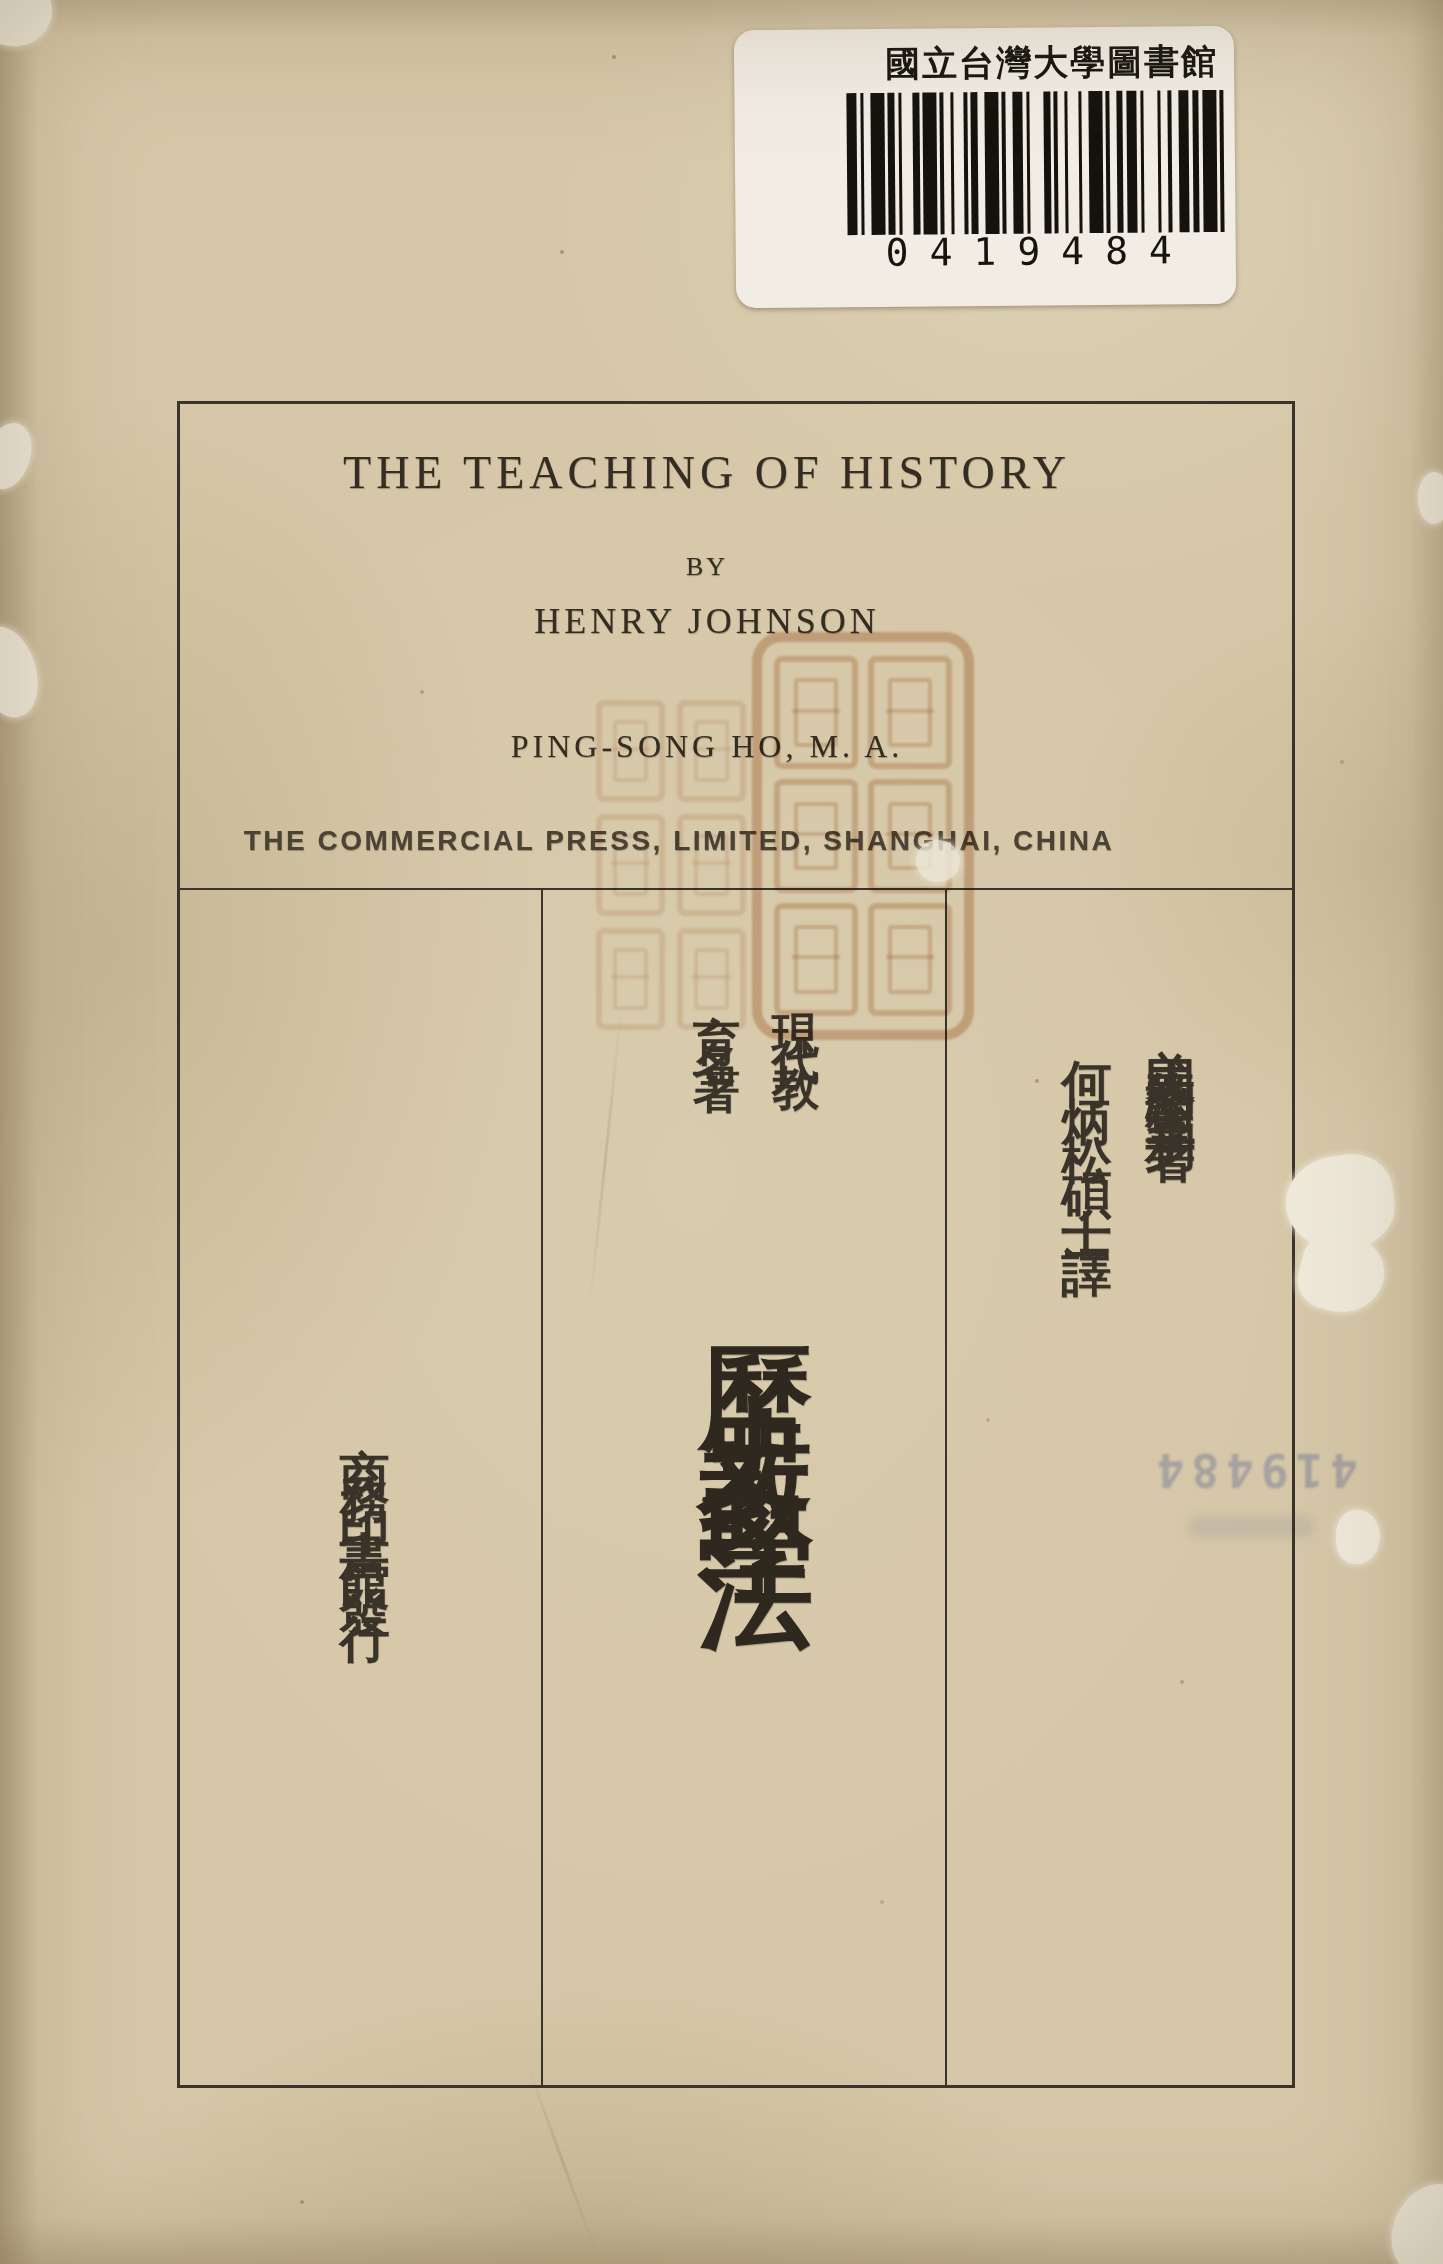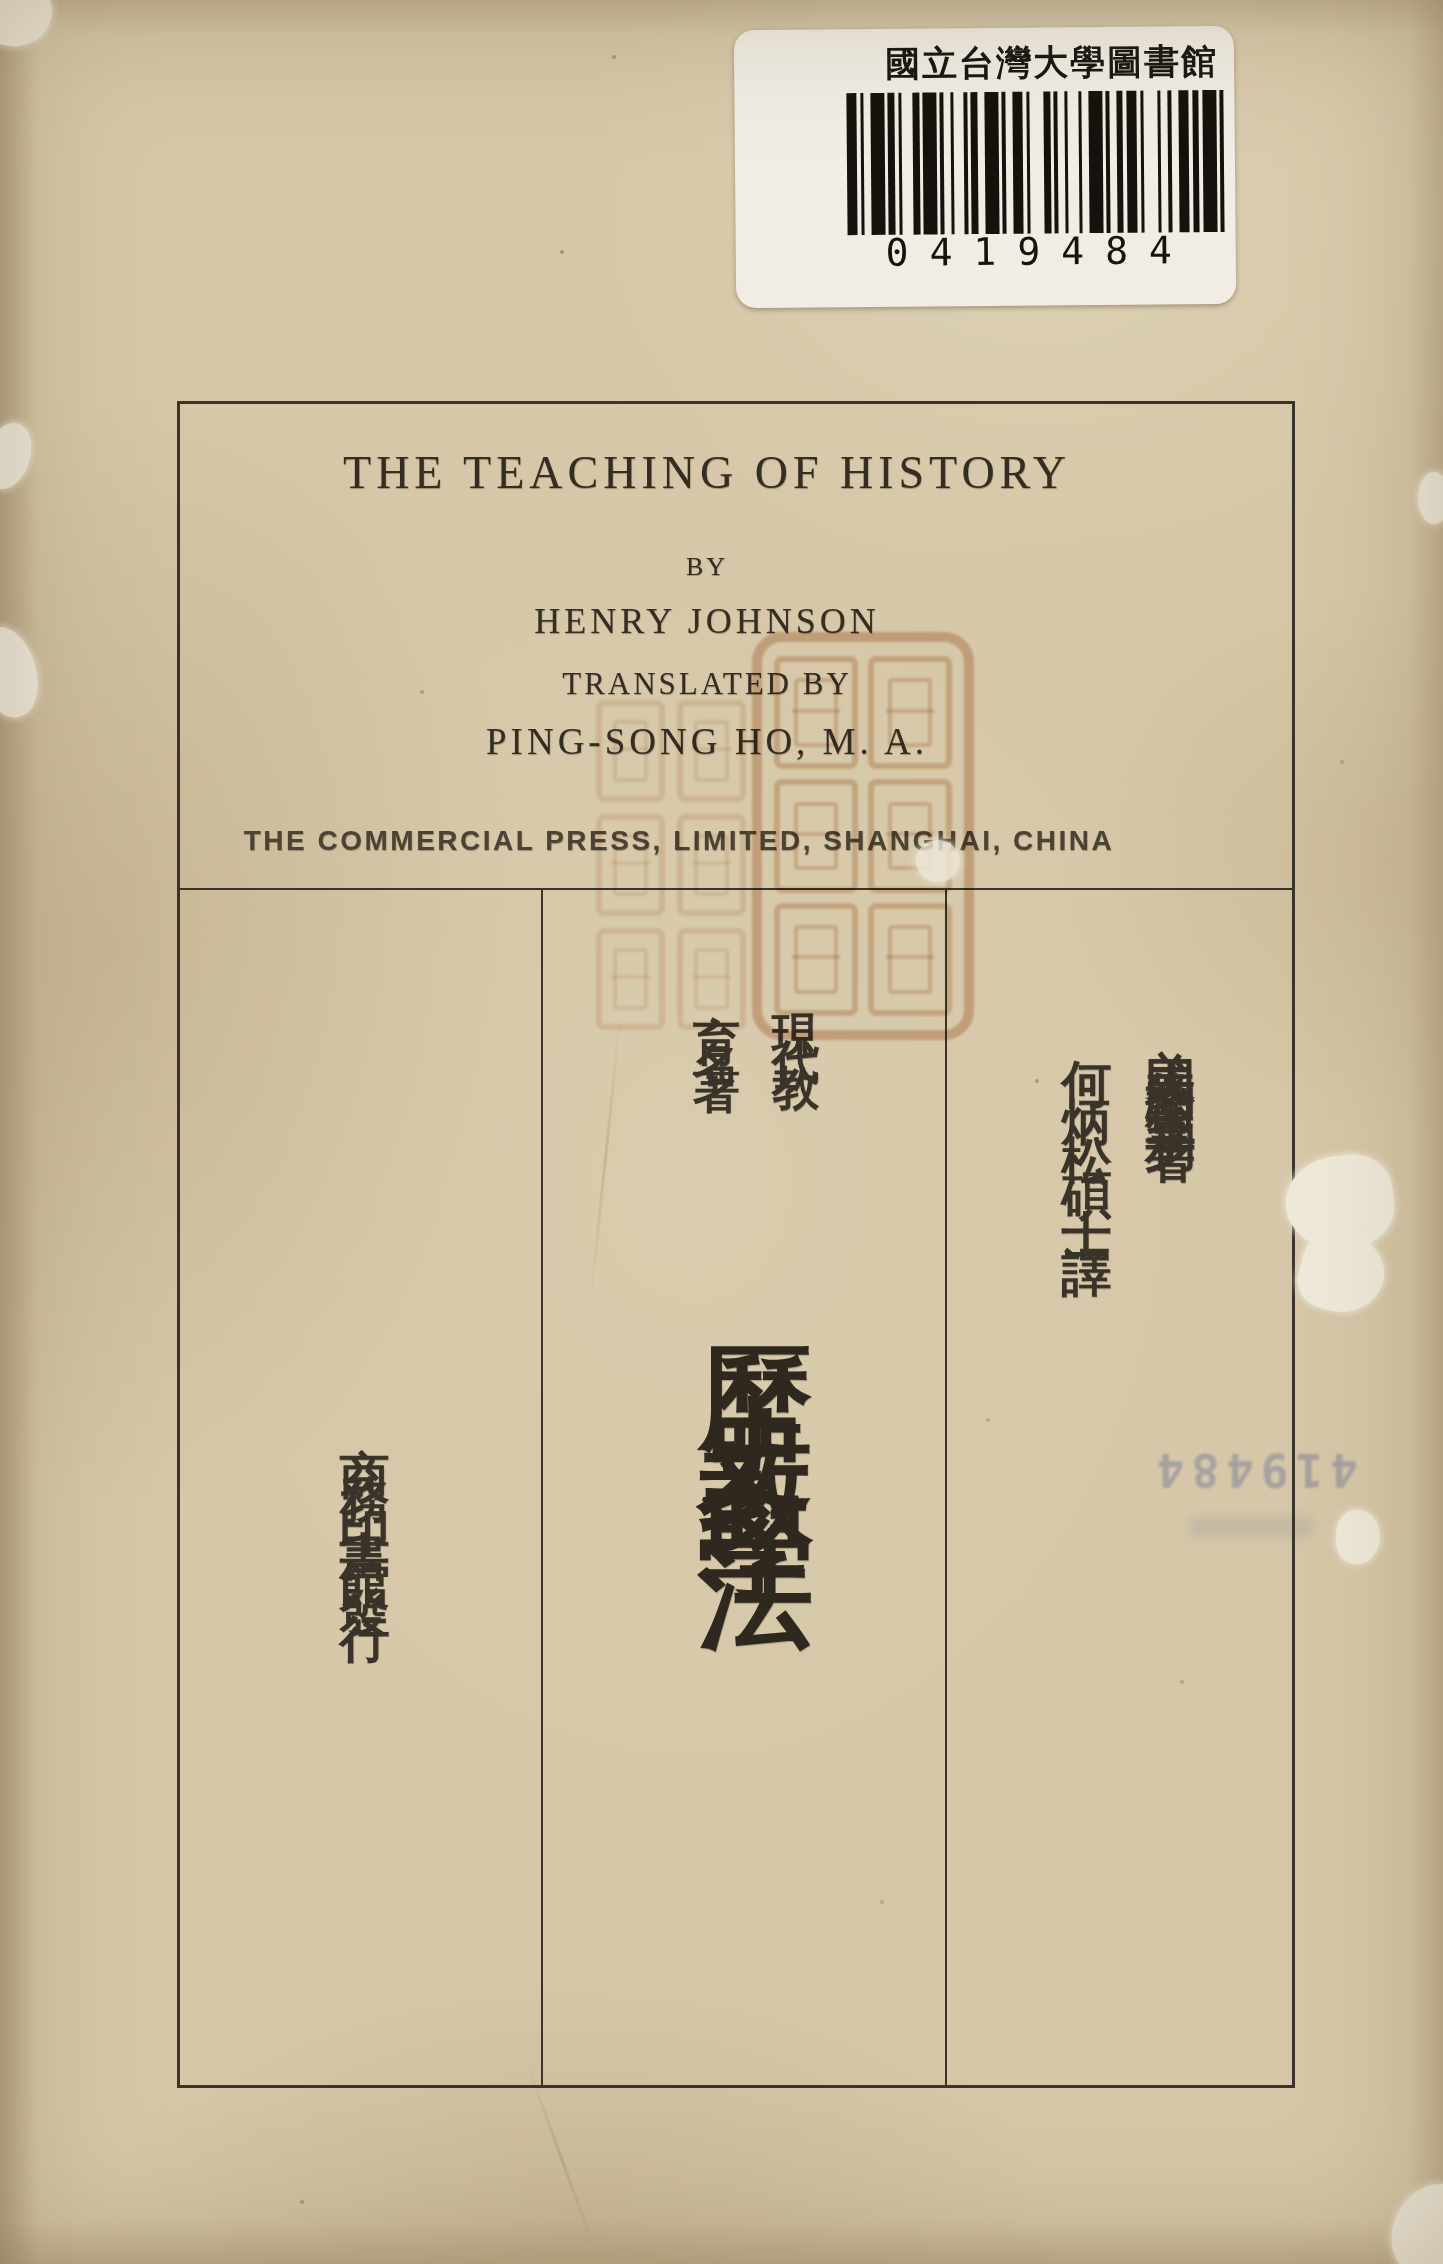--- a/index.html
+++ b/index.html
@@ -45,21 +45,21 @@
     position:absolute;left:177px;top:401px;width:1112px;height:1681px;
     border:3px solid #3a342a;z-index:10;
   }
   .en-area{position:absolute;left:0;right:58px;top:0;height:484px;}
   .en-line{position:absolute;left:0;right:0;text-align:center;color:#332d22;
     text-shadow:.5px .5px .8px rgba(45,38,26,.35);white-space:nowrap;}
   .en-title{top:42px;font-size:46px;letter-spacing:5px;}
   .en-by{top:148px;font-size:26px;letter-spacing:3px;}
   .en-author{top:196px;font-size:36px;letter-spacing:4px;font-family:Liberation Serif, serif;}
   .en-transby{top:262px;font-size:31px;letter-spacing:3px;}
-  .en-translator{top:316px;font-size:37px;letter-spacing:4px;}
+  .en-translator{top:324px;font-size:32px;letter-spacing:4px;}
   .en-imprint{top:421px;font-size:28px;letter-spacing:2.5px;font-weight:700;
     font-family:"Liberation Sans","DejaVu Sans",sans-serif;color:#4b4334;transform:translateX(-28px);}
 
   .hdiv{position:absolute;left:0;right:0;top:484px;height:2px;background:#3a342a;}
   .vdiv{position:absolute;top:486px;bottom:0;width:2px;background:#3a342a;}
   .v1{left:361px;}
   .v2{left:765px;}
 
   
   .vtext{
@@ -134,21 +134,20 @@
   <div class="specks"></div>
 
   <div class="ghost-number">419484</div>
   <div class="ghost-line2"></div>
 
   <div class="frame">
     <div class="en-area">
       <div class="en-line en-title">THE TEACHING OF HISTORY</div>
       <div class="en-line en-by">BY</div>
       <div class="en-line en-author">HENRY JOHNSON</div>
-      <div class="en-line en-transby">TRANSLATED BY</div>
       <div class="en-line en-translator">PING-SONG HO, M. A.</div>
       <div class="en-line en-imprint">THE COMMERCIAL PRESS, LIMITED, SHANGHAI, CHINA</div>
     </div>
 
     <div class="hdiv"></div>
     <div class="vdiv v1"></div>
     <div class="vdiv v2"></div>
 
     <div class="vtext author-credit">美國約翰生享利著</div>
     <div class="vtext translator-credit">何炳松碩士譯</div>

